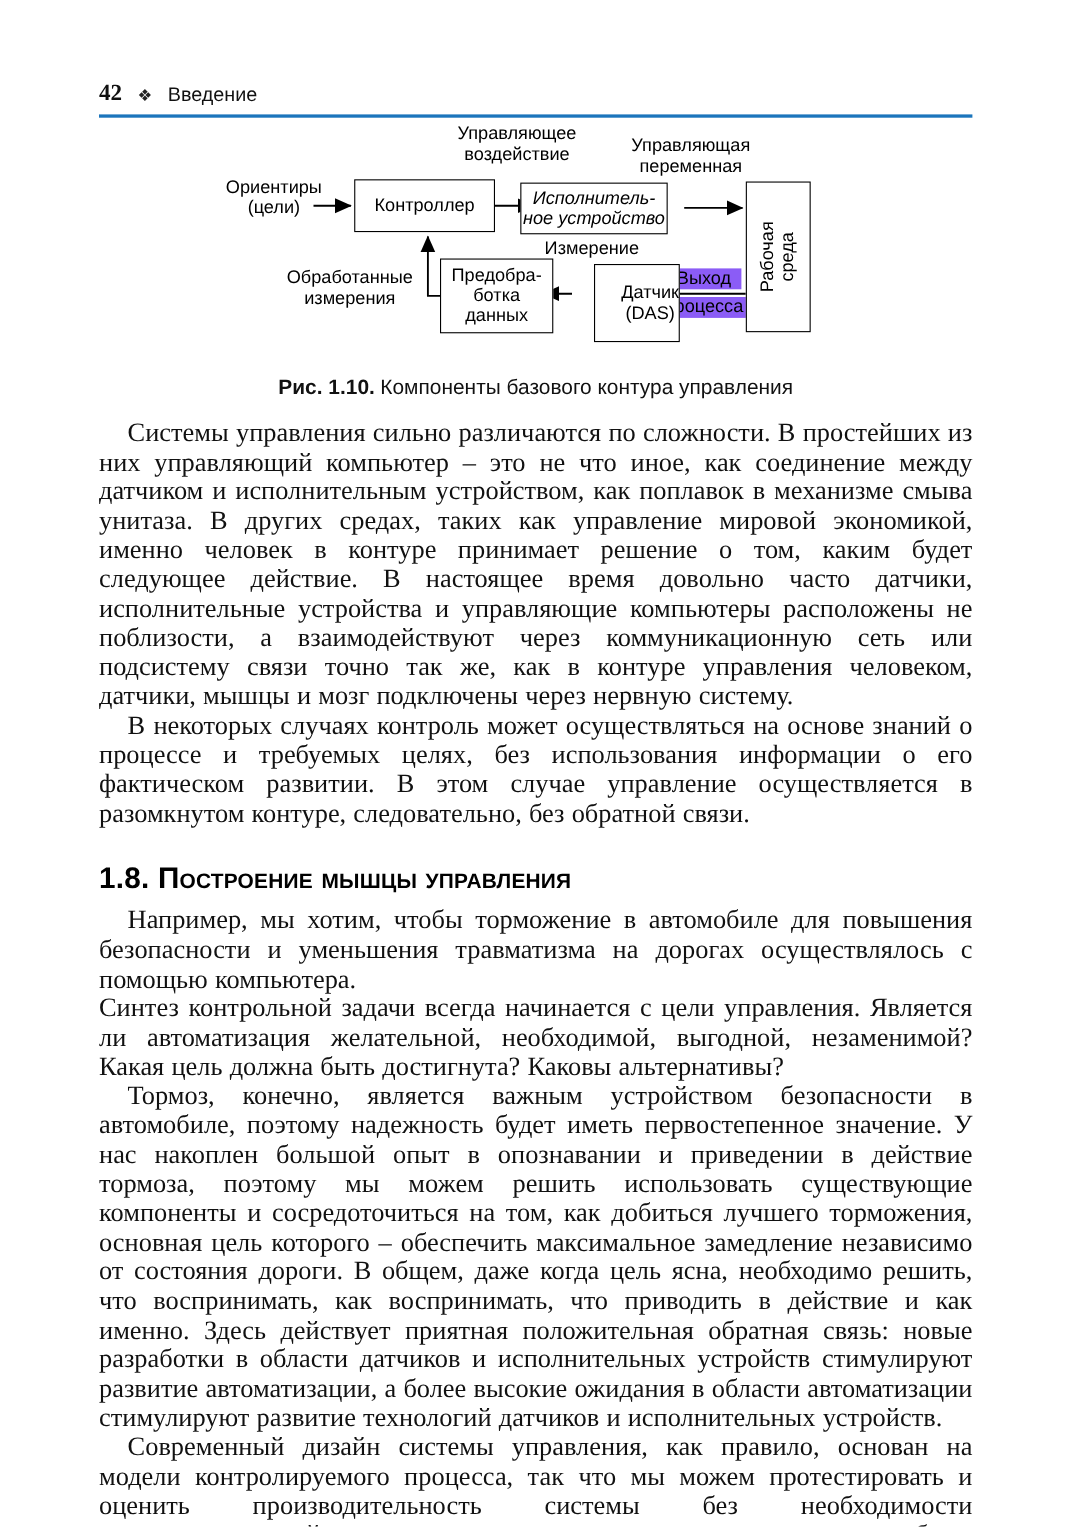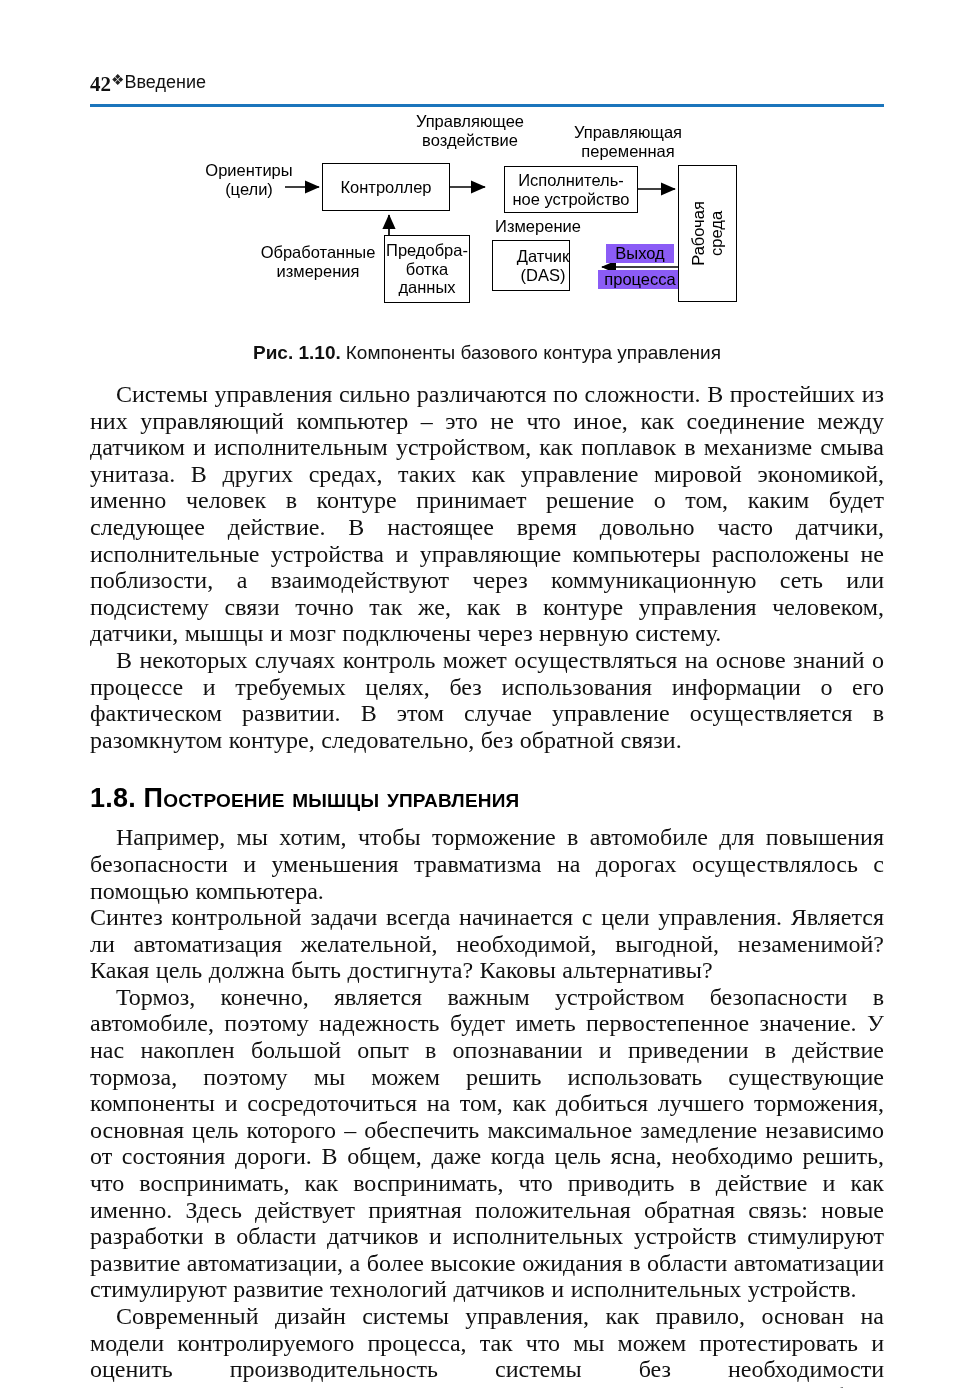--- a/index.html
+++ b/index.html
@@ -12,21 +12,22 @@
     box-sizing: border-box;
     padding: 72px 90px 0 90px;
     font-family: "Liberation Serif", serif;
     color: #111;
     overflow: hidden;
   }
 
   
   .runhead {
     display: flex;
-    align-items: flex-start;
+    align-items: flex-end;
+    gap: 14px;
     padding-bottom: 7px;
     border-bottom: 3px solid #1b75bc;
   }
   .runhead .pagenum {
     font-family: "Liberation Serif", serif;
     font-weight: bold;
     font-size: 21px;
   }
   .runhead .diamond {
     font-family: "DejaVu Sans", sans-serif;
@@ -169,35 +170,35 @@
         <span>процесса</span>
       </div>
       <div class="flabel" style="left:252px; top:136px; width:132px;">
         <span style="display:block">Обработанные</span>
         <span style="display:block">измерения</span>
       </div>
 
       <div class="box" style="left:322px; top:56px; width:128px; height:48px;">
         <span>Контроллер</span>
       </div>
-      <div class="box" style="left:504px; top:59px; width:134px; height:47px;">
+      <div class="box" style="left:473px; top:59px; width:134px; height:47px;font-style:italic;">
         <span>Исполнитель-</span>
         <span>ное устройство</span>
       </div>
       <div class="box" style="left:678px; top:58px; width:59px; height:137px;">
         <div class="vtext">
           <span>Рабочая</span>
           <span>среда</span>
         </div>
       </div>
-      <div class="box" style="left:492px; top:133px; width:78px; height:51px;padding-left:24px;">
+      <div class="box" style="left:540px; top:133px; width:78px; height:71px;padding-left:24px;">
         <span>Датчик</span>
         <span>(DAS)</span>
       </div>
-      <div class="box" style="left:384px; top:128px; width:86px; height:68px;">
+      <div class="box" style="left:400px; top:128px; width:103px; height:68px;">
         <span>Предобра-</span>
         <span>ботка</span>
         <span>данных</span>
       </div>
     </div>
 
     <div class="fig-caption">
       <b>Рис. 1.10.</b><span>Компоненты базового контура управления</span>
     </div>
   </div>

